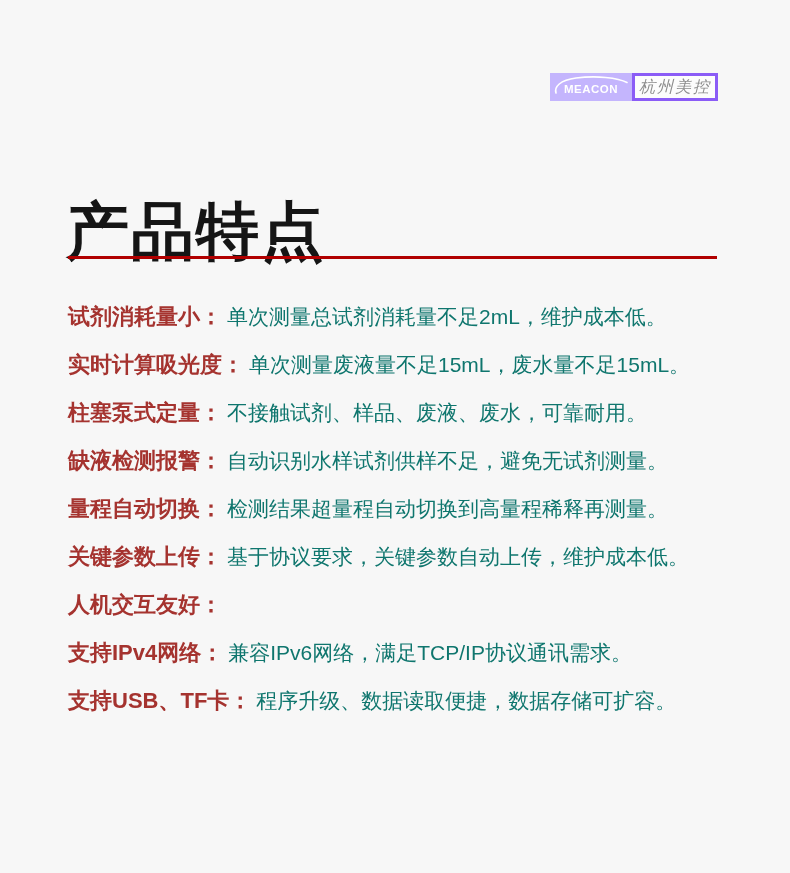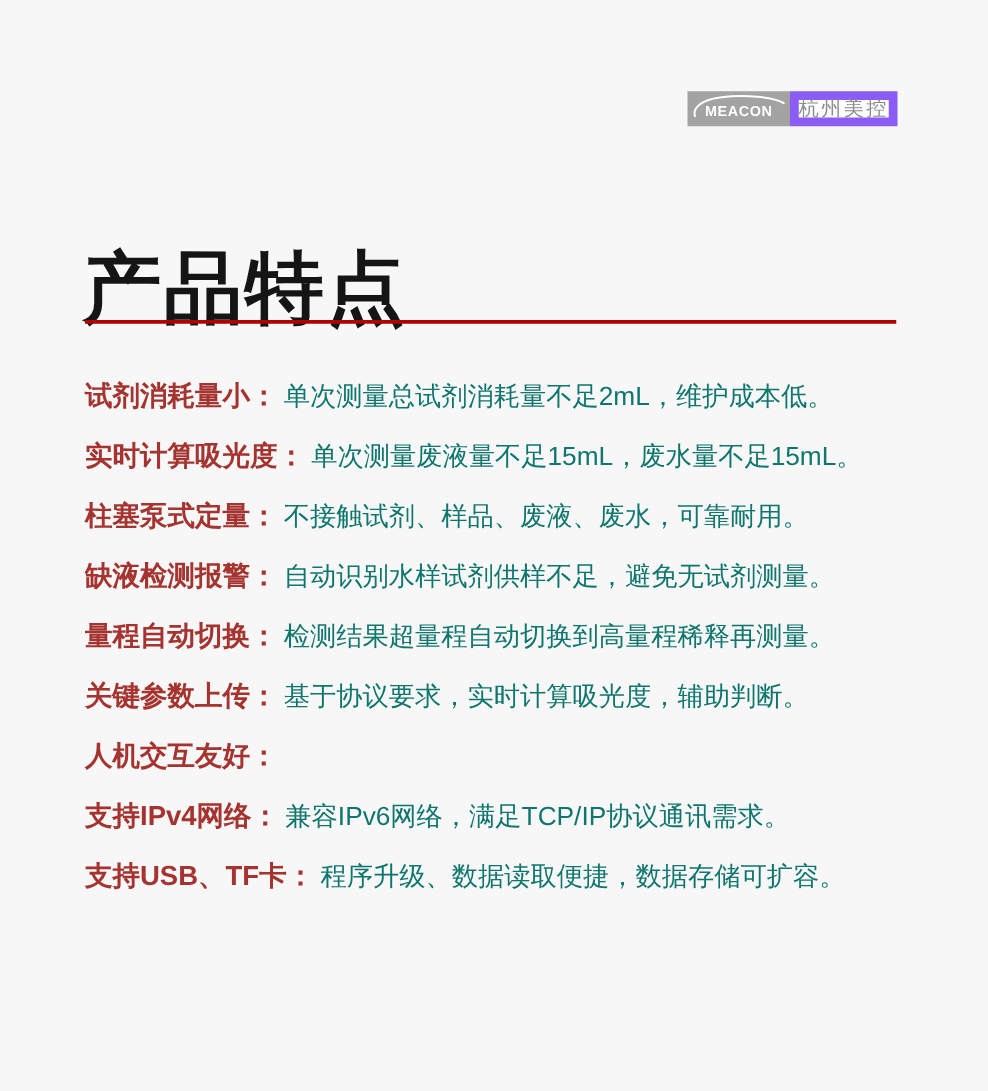--- a/index.html
+++ b/index.html
@@ -19,42 +19,43 @@
   .logo-wrap {
     position: absolute;
     top: 73px;
     right: 72px;
     display: flex;
     height: 28px;
   }
   .logo-brand {
     width: 82px;
     height: 28px;
-    background: #a3a3a3;
+    background: #c4b5fd;
     position: relative;
     display: flex;
     align-items: flex-end;
     justify-content: center;
   }
   .logo-brand svg {
     position: absolute;
     inset: 0;
   }
   .logo-company {
     width: 86px;
     height: 28px;
     background: #fcfcfc;
-    border: 7px solid #8b5cf6;
+    border: 3px solid #8b5cf6;
     box-sizing: border-box;
     display: flex;
     align-items: center;
     justify-content: center;
     font-size: 16px;
     letter-spacing: 2px;
     color: #8c8c8c;
+    font-style: italic;
   }
 
   
   .page-title {
     position: absolute;
     left: 66px;
     top: 155px;
     font-size: 63px;
     font-weight: 700;
     letter-spacing: 2px;
@@ -134,21 +135,21 @@
     <span class="feature-desc">自动识别水样试剂供样不足，避免无试剂测量。</span>
   </div>
 
   <div class="feature-row">
     <span class="feature-label">量程自动切换：</span>
     <span class="feature-desc">检测结果超量程自动切换到高量程稀释再测量。</span>
   </div>
 
   <div class="feature-row">
     <span class="feature-label">关键参数上传：</span>
-    <span class="feature-desc">基于协议要求，实时计算吸光度，辅助判断。</span>
+    <span class="feature-desc">基于协议要求，关键参数自动上传，维护成本低。</span>
   </div>
 
   <div class="feature-row">
     <span class="feature-label">人机交互友好：</span>
   </div>
 
   <div class="feature-row">
     <span class="feature-label">支持IPv4网络：</span>
     <span class="feature-desc">兼容IPv6网络，满足TCP/IP协议通讯需求。</span>
   </div>

